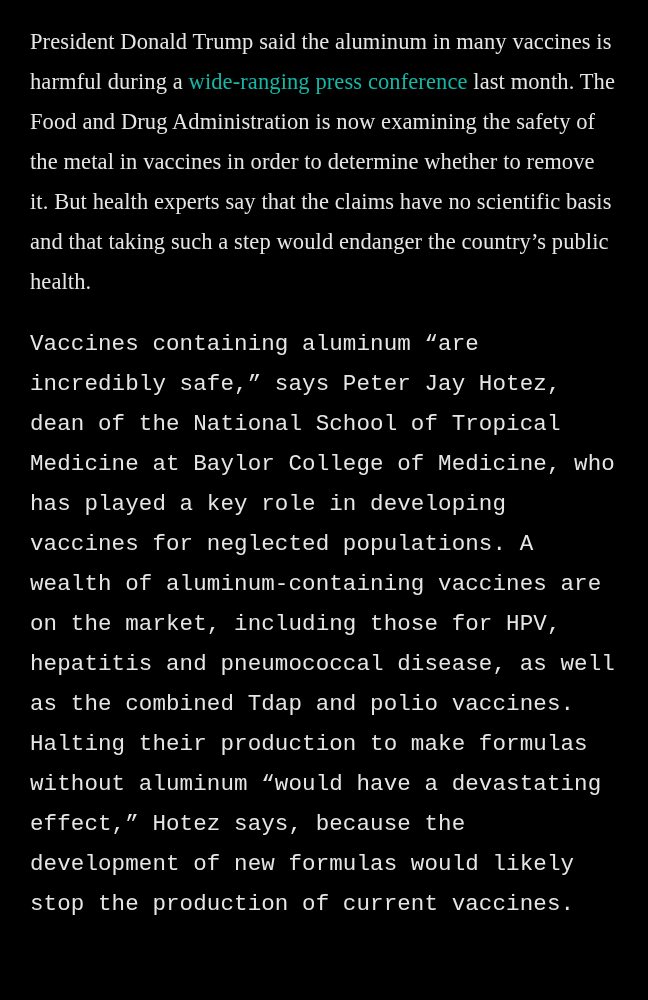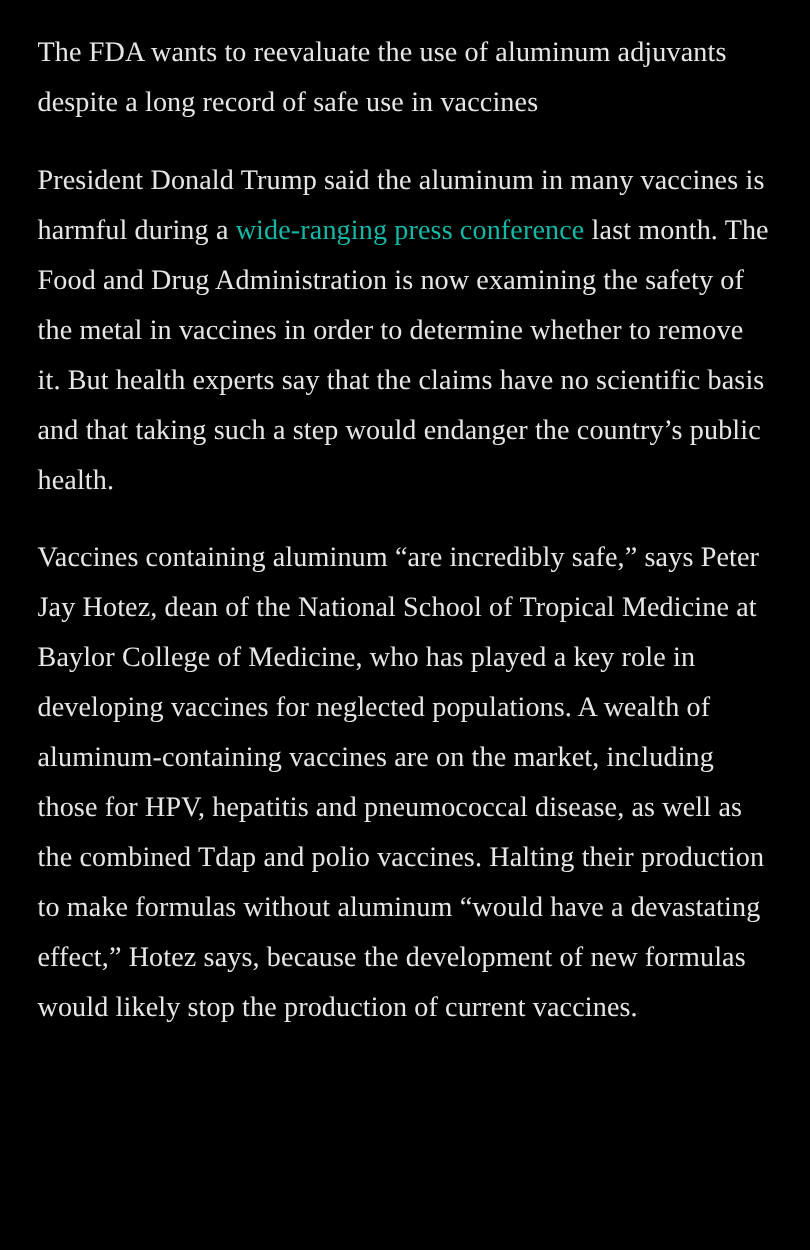--- a/index.html
+++ b/index.html
@@ -19,33 +19,33 @@
   }
   .para {
     color: #e6e6e6;
     font-size: 22.5px;
     line-height: 40px;
     margin: 0 0 22px 0;
     letter-spacing: 0.1px;
   }
   .para:last-child {
     margin-bottom: 0;
+    font-family: Liberation Mono, monospace;
   }
   .dek {
     color: #e6e6e6;
   }
   a.inline-link {
     color: #14b8a6;
     text-decoration: none;
   }
 </style>
 </head>
 <body>
 
 <div class="article">
 
-  <p class="para dek">The FDA wants to reevaluate the use of aluminum adjuvants despite a long record of safe use in vaccines</p>
 
   <p class="para"><span>President Donald Trump said the aluminum in many vaccines is harmful during a </span><a class="inline-link" href="#">wide-ranging press conference</a><span> last month. The Food and Drug Administration is now examining the safety of the metal in vaccines in order to determine whether to remove it. But health experts say that the claims have no scientific basis and that taking such a step would endanger the country’s public health.</span></p>
 
   <p class="para">Vaccines containing aluminum “are incredibly safe,” says Peter Jay Hotez, dean of the National School of Tropical Medicine at Baylor College of Medicine, who has played a key role in developing vaccines for neglected populations. A wealth of aluminum-containing vaccines are on the market, including those for HPV, hepatitis and pneumococcal disease, as well as the combined Tdap and polio vaccines. Halting their production to make formulas without aluminum “would have a devastating effect,” Hotez says, because the development of new formulas would likely stop the production of current vaccines.</p>
 
 </div>
 
 </body></html>

